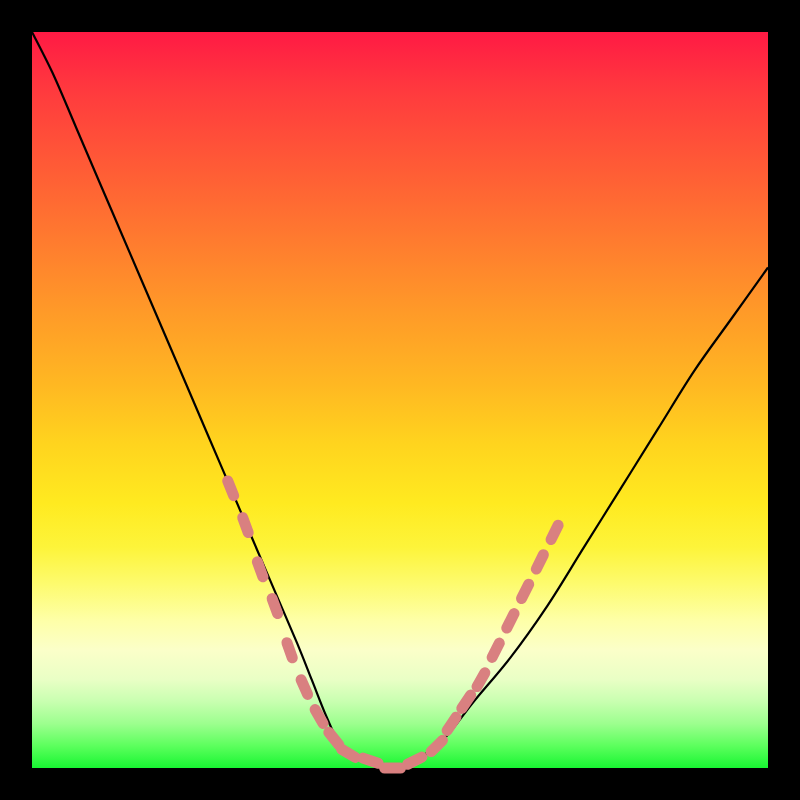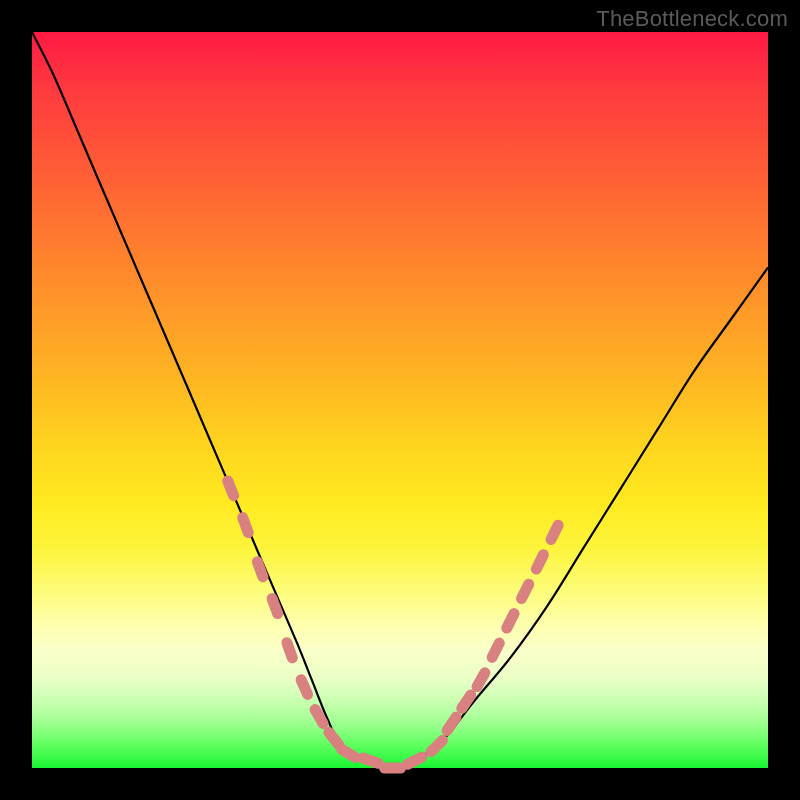--- a/index.html
+++ b/index.html
@@ -95,14 +95,13 @@
           <line x1="445.0" y1="654.6" x2="452.9" y2="640.7" stroke="#d98080" stroke-width="11" stroke-linecap="round"></line>
           <line x1="460.1" y1="625.4" x2="467.3" y2="611.1" stroke="#d98080" stroke-width="11" stroke-linecap="round"></line>
           <line x1="474.8" y1="596.0" x2="482.0" y2="581.6" stroke="#d98080" stroke-width="11" stroke-linecap="round"></line>
           <line x1="489.5" y1="566.5" x2="496.7" y2="552.2" stroke="#d98080" stroke-width="11" stroke-linecap="round"></line>
           <line x1="504.3" y1="537.1" x2="511.4" y2="522.8" stroke="#d98080" stroke-width="11" stroke-linecap="round"></line>
           <line x1="519.0" y1="507.6" x2="526.1" y2="493.3" stroke="#d98080" stroke-width="11" stroke-linecap="round"></line>
         </g>
     </svg>
 
   </div>
-  <div class="watermark">TheBottleneck.com</div>
 </div>
 
 </body></html>

